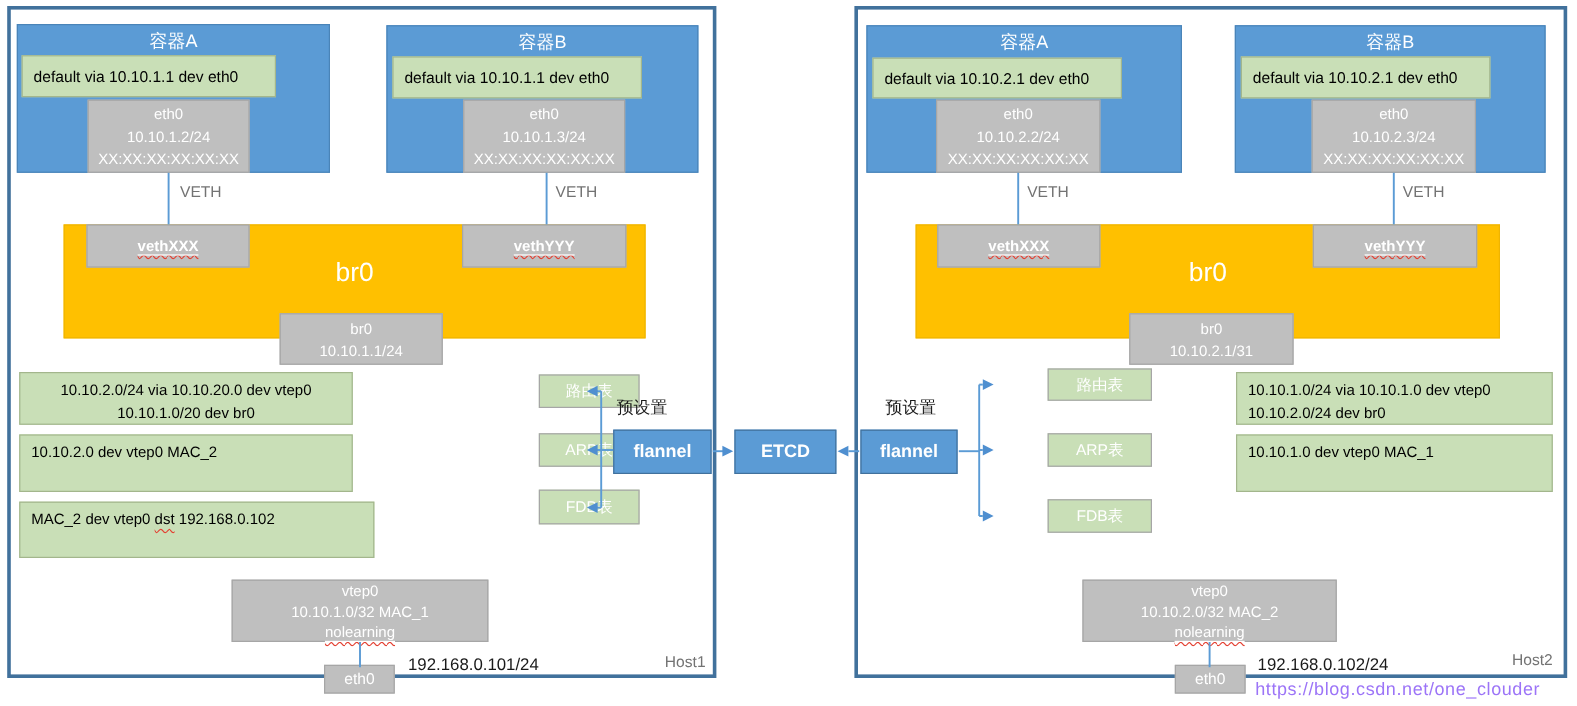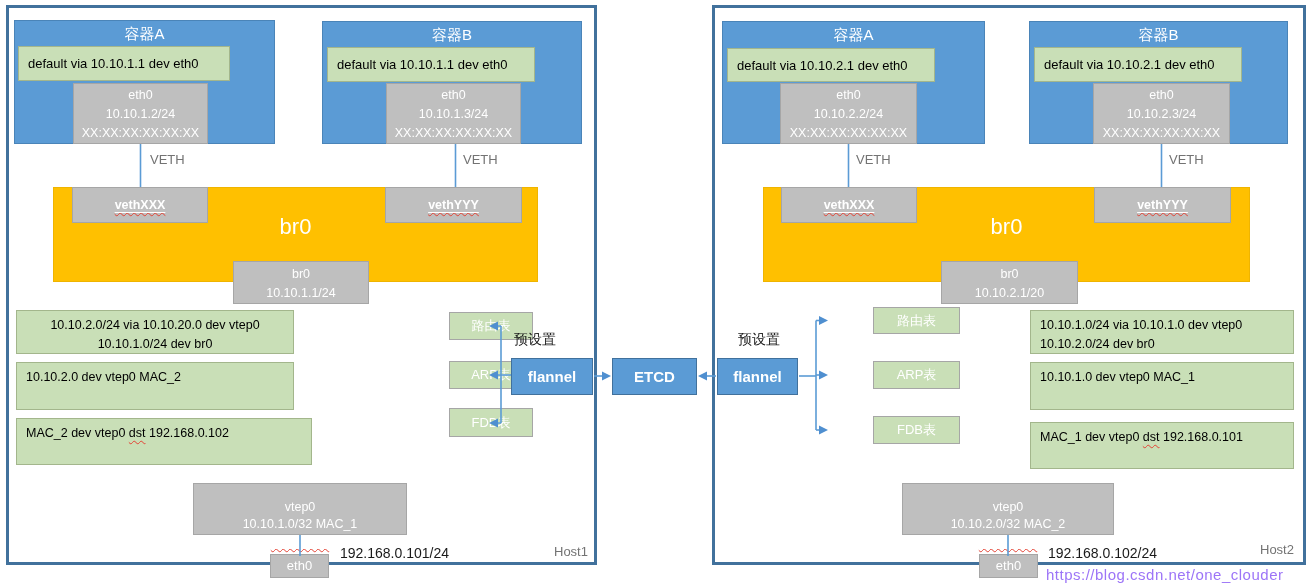--- a/index.html
+++ b/index.html
@@ -16,21 +16,21 @@
   .orangebox{background:#FFC000;border:1px solid #EFB400;color:#fff;text-align:center;
         font-size:22px;padding-top:26px;}
   .vethbox{font-size:12.5px;display:flex;align-items:center;justify-content:center;font-weight:bold;}
   .addrbox{font-size:12.5px;line-height:19px;padding-top:3px;}
   .notebox{background:#C9DFB7;border:1px solid #A3B68C;color:#000;font-size:12.5px;
         line-height:19px;padding:5px 9px;}
   .tblbox{background:#C9DFB7;border:1px solid #A6A6A6;color:#fff;font-size:13px;
         display:flex;align-items:center;justify-content:center;margin-left:45px;}
   .bluebox{background:#5B9BD5;border:1px solid #41719C;color:#fff;font-size:15px;
         font-weight:bold;display:flex;align-items:center;justify-content:center;}
-  .vtepbox{font-size:12.5px;line-height:17px;padding-top:15px;}
+  .vtepbox{font-size:12.5px;line-height:17px;padding-top:1px;}
   .lbl{font-size:13px;color:#737373;}
   .iplbl{font-size:14px;color:#1a1a1a;}
   .preset{font-size:14px;color:#1a1a1a;}
   .ul-white{text-decoration:underline;}
   .ol-red{text-decoration:underline wavy #E34234;text-underline-offset:3px;
           text-decoration-thickness:1px;}
   .watermark{font-size:15px;color:#8b5cf6;opacity:.85;letter-spacing:.5px;}
   svg.overlay{position:absolute;left:0;top:0;pointer-events:none;}
   svg .c{stroke:#5B9BD5;stroke-width:1.6;fill:none;}
   svg .a{fill:#4F8FD0;stroke:none;}
@@ -72,21 +72,21 @@
     <span class="ol-red"><span class="ul-white">vethYYY</span></span>
   </div>
 
   <div class="abs graybox addrbox" style="left:233px;top:261px;width:136px;height:43px;">
     <div>br0</div>
     <div>10.10.1.1/24</div>
   </div>
 
   <div class="abs notebox" style="left:16px;top:310px;width:278px;height:44px;text-align:center;">
     <div>10.10.2.0/24 via 10.10.20.0 dev vtep0</div>
-    <div>10.10.1.0/24 dev br0</div>
+    <div>10.10.1.0/20 dev br0</div>
   </div>
   <div class="abs notebox" style="left:16px;top:362px;width:278px;height:48px;">
     <div>10.10.2.0 dev vtep0 MAC_2</div>
   </div>
   <div class="abs notebox" style="left:16px;top:418px;width:296px;height:47px;">
     <div>
       <span>MAC_2 dev vtep0</span>
       <span class="ol-red">dst</span>
       <span>192.168.0.102</span>
     </div>
@@ -135,43 +135,36 @@
 
   <div class="abs graybox vethbox" style="left:781px;top:187px;width:136px;height:36px;">
     <span class="ol-red"><span class="ul-white">vethXXX</span></span>
   </div>
   <div class="abs graybox vethbox" style="left:1094px;top:187px;width:137px;height:36px;">
     <span class="ol-red"><span class="ul-white">vethYYY</span></span>
   </div>
 
   <div class="abs graybox addrbox" style="left:941px;top:261px;width:137px;height:43px;">
     <div>br0</div>
-    <div>10.10.2.1/20</div>
+    <div>10.10.2.1/31</div>
   </div>
 
   <div class="abs preset" style="left:738px;top:331px;">预设置</div>
   <div class="abs bluebox" style="left:717px;top:358px;width:81px;height:37px;">flannel</div>
 
   <div class="abs tblbox" style="left:828px;top:307px;width:87px;height:27px;">路由表</div>
   <div class="abs tblbox" style="left:828px;top:361px;width:87px;height:28px;">ARP表</div>
   <div class="abs tblbox" style="left:828px;top:416px;width:87px;height:28px;">FDB表</div>
 
   <div class="abs notebox" style="left:1030px;top:310px;width:264px;height:44px;">
     <div>10.10.1.0/24 via 10.10.1.0 dev vtep0</div>
     <div>10.10.2.0/24 dev br0</div>
   </div>
   <div class="abs notebox" style="left:1030px;top:362px;width:264px;height:48px;">
     <div>10.10.1.0 dev vtep0 MAC_1</div>
-  </div>
-  <div class="abs notebox" style="left:1030px;top:422px;width:264px;height:47px;">
-    <div>
-      <span>MAC_1 dev vtep0</span>
-      <span class="ol-red">dst</span>
-      <span>192.168.0.101</span>
-    </div>
   </div>
 
   <div class="abs graybox vtepbox" style="left:902px;top:483px;width:212px;height:52px;">
     <div>vtep0</div>
     <div>10.10.2.0/32 MAC_2</div>
     <div><span class="ol-red"><span class="ul-white">nolearning</span></span></div>
   </div>
 
   <div class="abs graybox" style="left:979px;top:554px;width:59px;height:24px;font-size:13px;line-height:22px;">eth0</div>
   <div class="abs iplbl" style="left:1048px;top:545px;">192.168.0.102/24</div>

